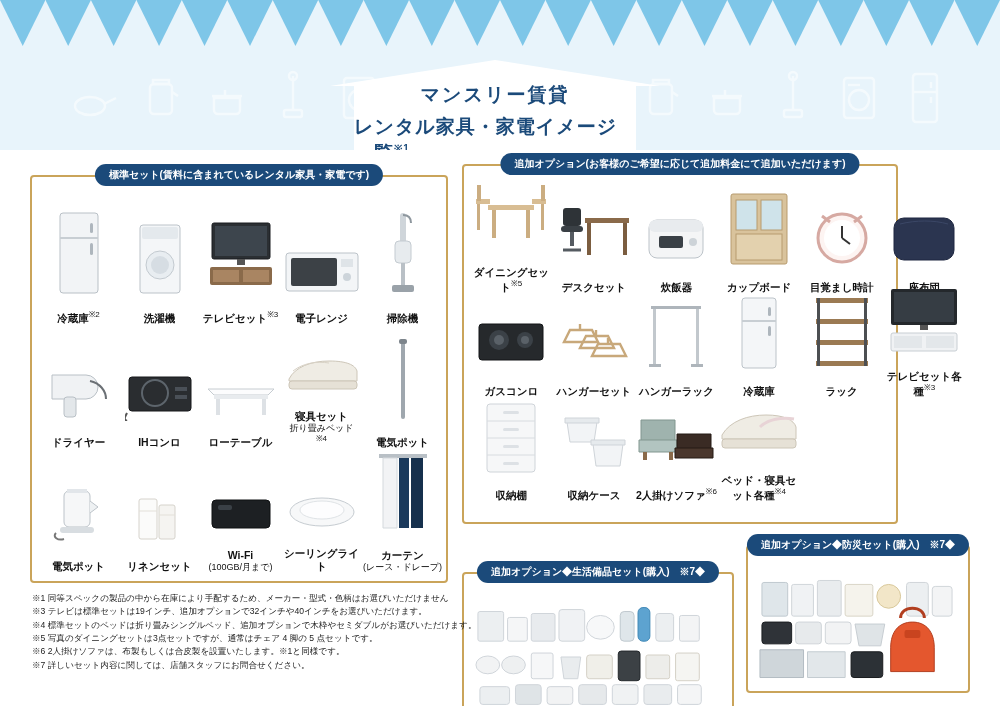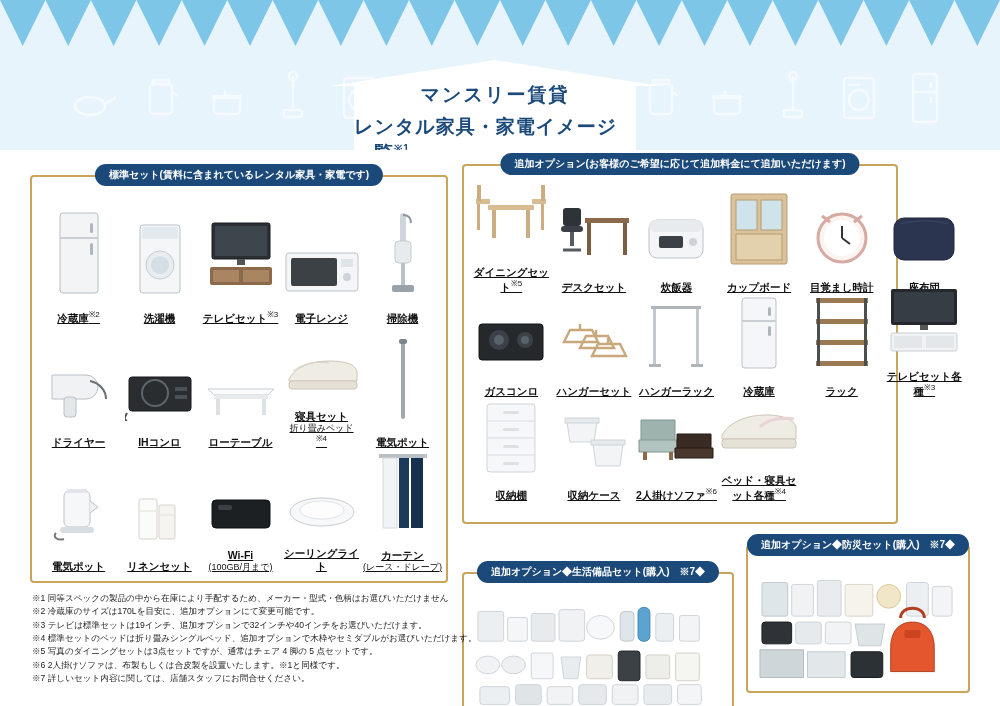--- a/index.html
+++ b/index.html
@@ -84,21 +84,20 @@
     display:flex; flex-direction:column; align-items:center; justify-content:flex-end;
     text-align:center;
   }
   .thumb {
     display:flex; align-items:flex-end; justify-content:center;
     width:100%;
   }
   .cap {
     font-size:10.5px; color:#111; line-height:1.25; margin-top:15px;
     font-weight:bold;
-    text-decoration:underline;
   }
   .cap .sup { font-size:8px; vertical-align:super; font-weight:normal; }
   .cap .sm { font-size:9px; font-weight:normal; display:block;text-align:center; }
 
   
   #std-grid { position:absolute; left:6px; top:24px; width:406px; }
   #std-grid .cell { width:81px; height:124px; }
   #std-grid .thumb { height:86px; }
 
   
@@ -731,19 +730,18 @@
       <path d="M146 44c0-6 5-10 12-10s12 4 12 10" fill="none" stroke="#b23f20" stroke-width="3"></path>
       <path d="M4 76h44v28H4z" fill="#cfd6da" stroke="#b2bbc1"></path>
       <path d="M52 78h38v26H52z" fill="#e2e7ea" stroke="#c3cbd0"></path>
       <rect x="96" y="78" width="32" height="26" rx="3" fill="#2c3136" stroke="#181b1e"></rect>
     </svg>
   </div>
 </div>
 
 <div class="notes">
   <div>※1 同等スペックの製品の中から在庫により手配するため、メーカー・型式・色柄はお選びいただけません</div>
-  <div>※2 冷蔵庫のサイズは170Lを目安に、追加オプションにて変更可能です。</div>
   <div>※3 テレビは標準セットは19インチ、追加オプションで32インチや40インチをお選びいただけます。</div>
   <div>※4 標準セットのベッドは折り畳みシングルベッド、追加オプションで木枠やセミダブルがお選びいただけます。</div>
   <div>※5 写真のダイニングセットは3点セットですが、通常はチェア 4 脚の 5 点セットです。</div>
   <div>※6 2人掛けソファは、布製もしくは合皮製を設置いたします。※1と同様です。</div>
   <div>※7 詳しいセット内容に関しては、店舗スタッフにお問合せください。</div>
 </div>
 
 </body></html>

